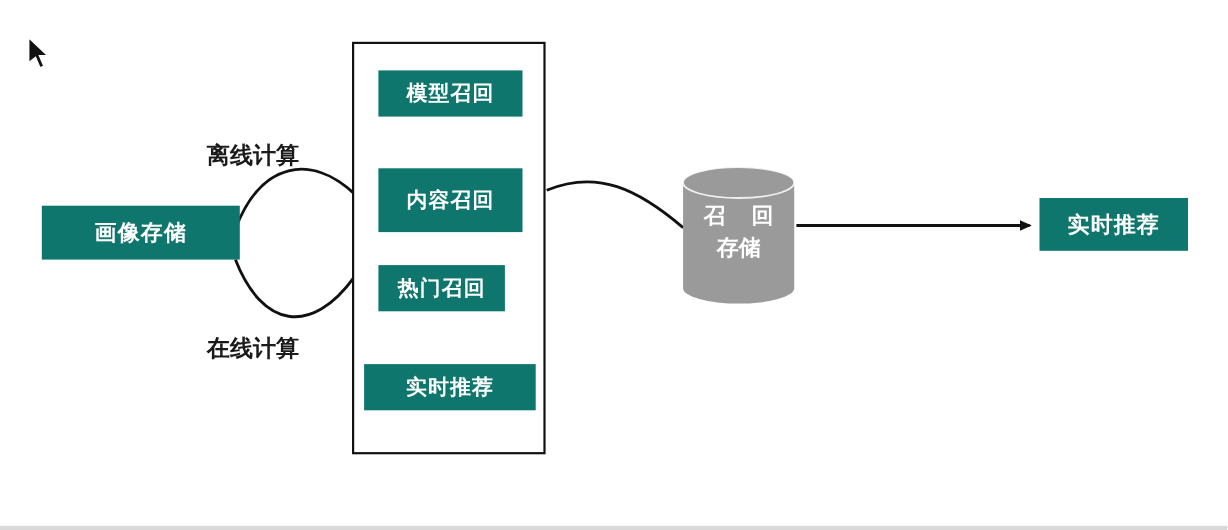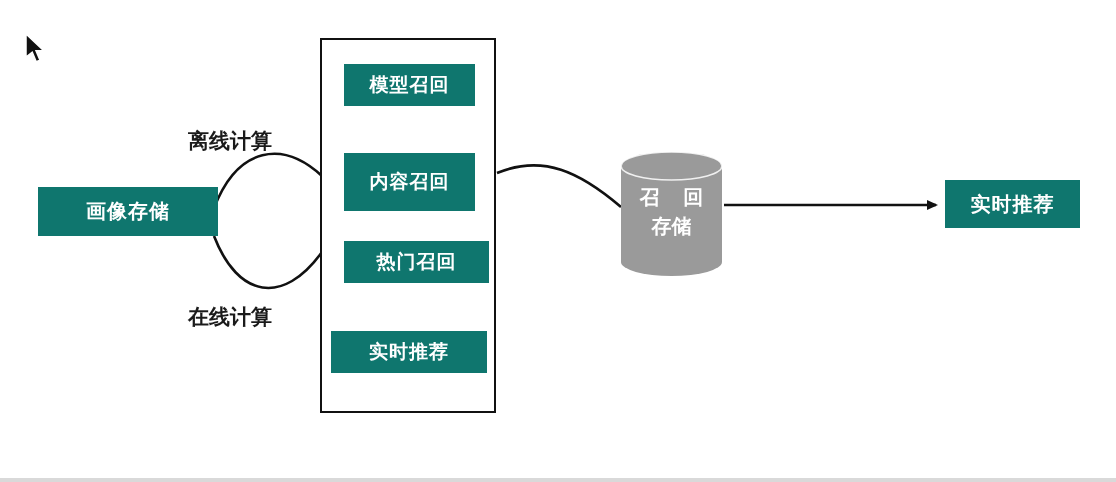--- a/index.html
+++ b/index.html
@@ -117,21 +117,21 @@
   <div class="container-frame"></div>
 
   <div class="gray-node" style="left:344px; top:64px; width:131px; height:42px; font-size:19px;">
     <span>模型召回</span>
   </div>
 
   <div class="gray-node" style="left:344px; top:153px; width:131px; height:58px; font-size:19px;">
     <span>内容召回</span>
   </div>
 
-  <div class="gray-node" style="left:344px; top:241px; width:145px; height:42px; font-size:19px;">
+  <div class="gray-node" style="left:344px; top:241px; width:115px; height:42px; font-size:19px;">
     <span>热门召回</span>
   </div>
 
   <div class="gray-node" style="left:331px; top:331px; width:156px; height:42px; font-size:19px;">
     <span>实时推荐</span>
   </div>
 
   <div class="cyl-text">
     <div><span class="spread">召 回</span></div>
     <div><span>存储</span></div>

